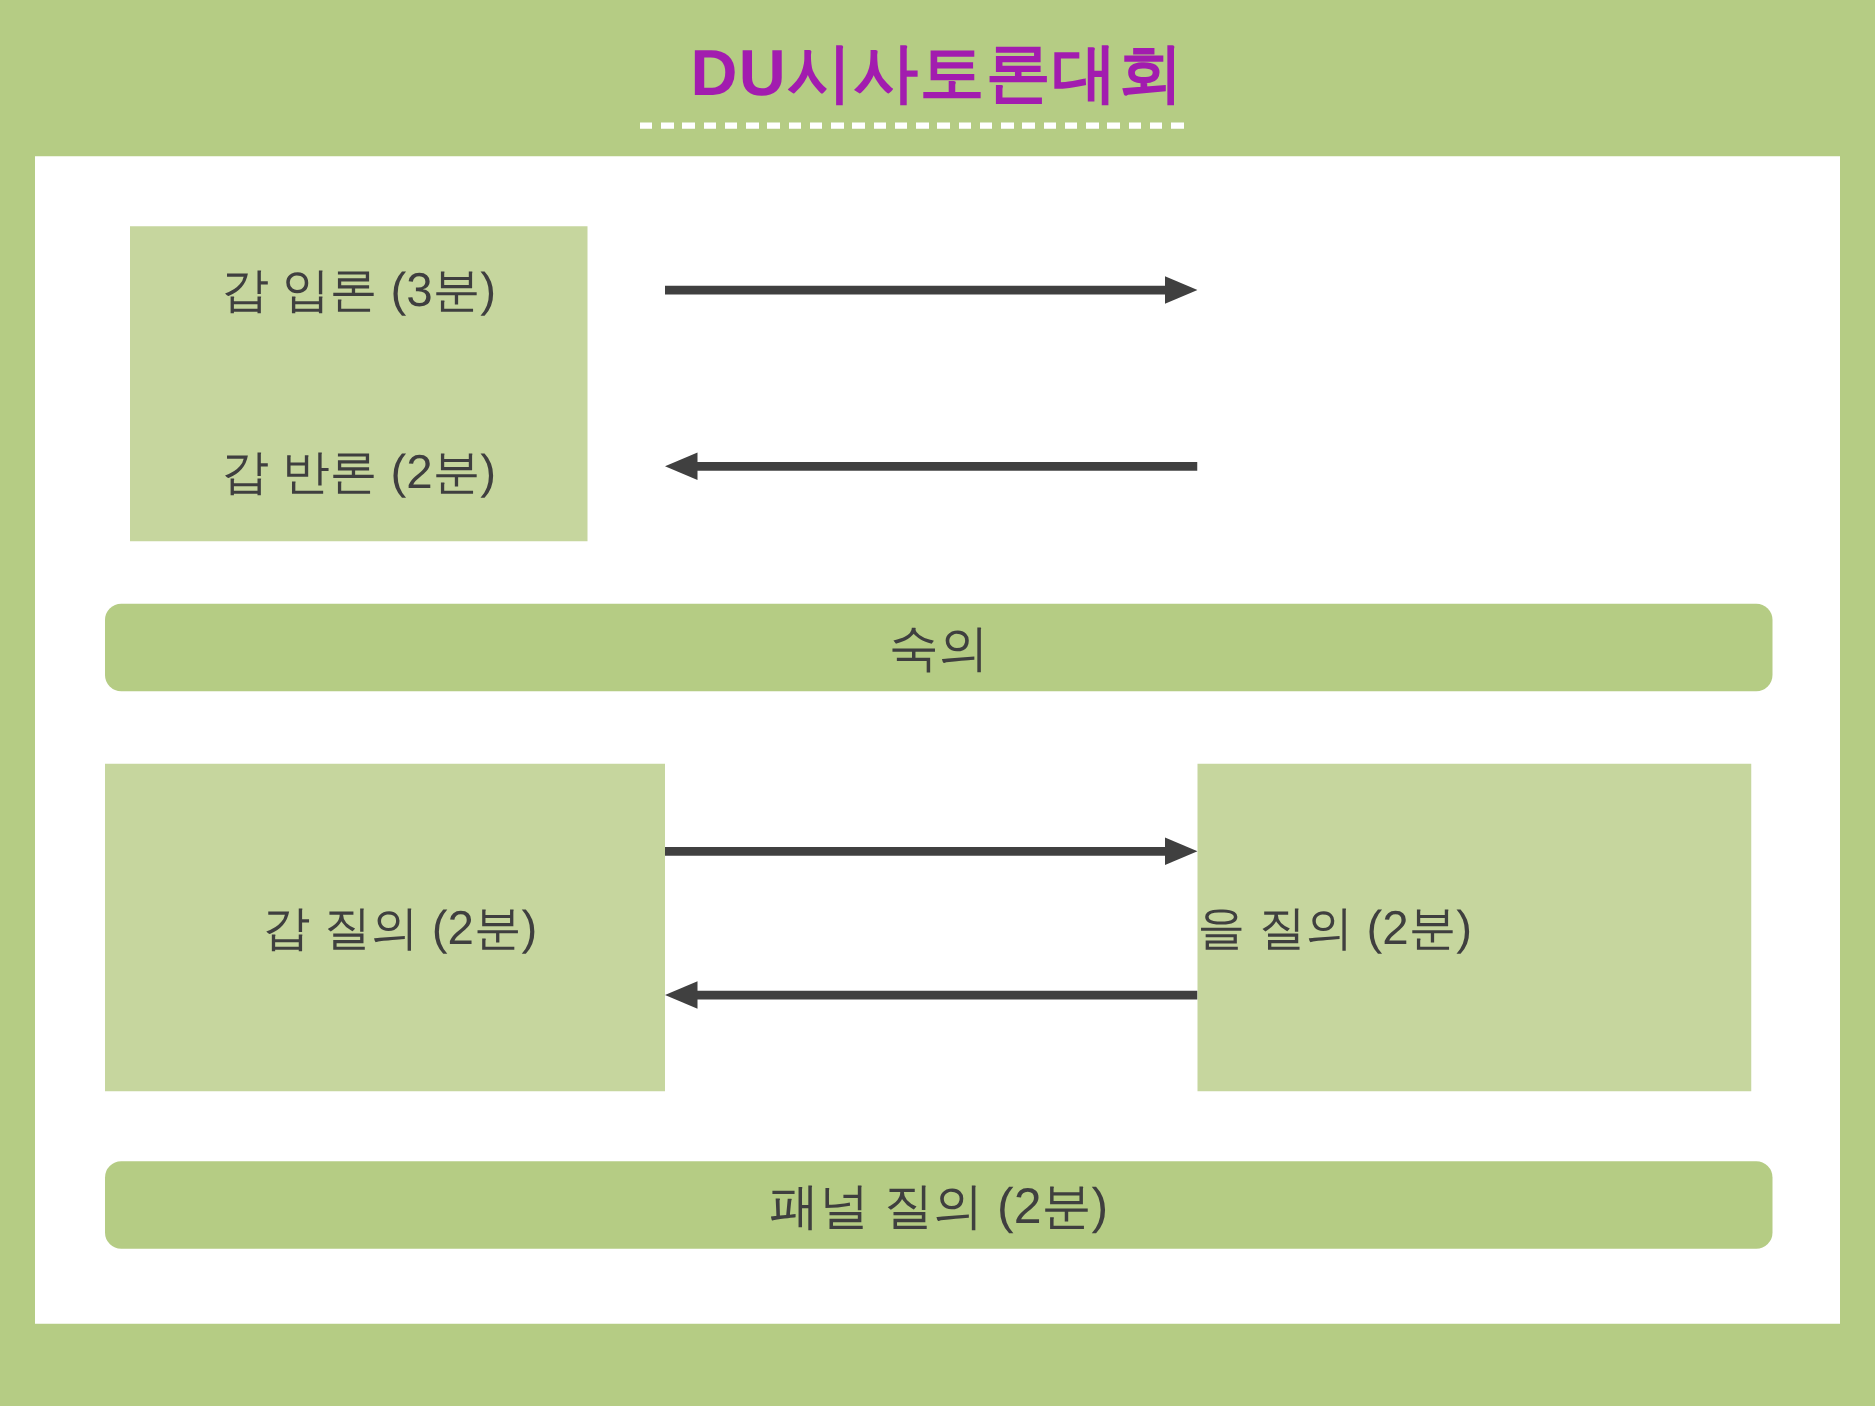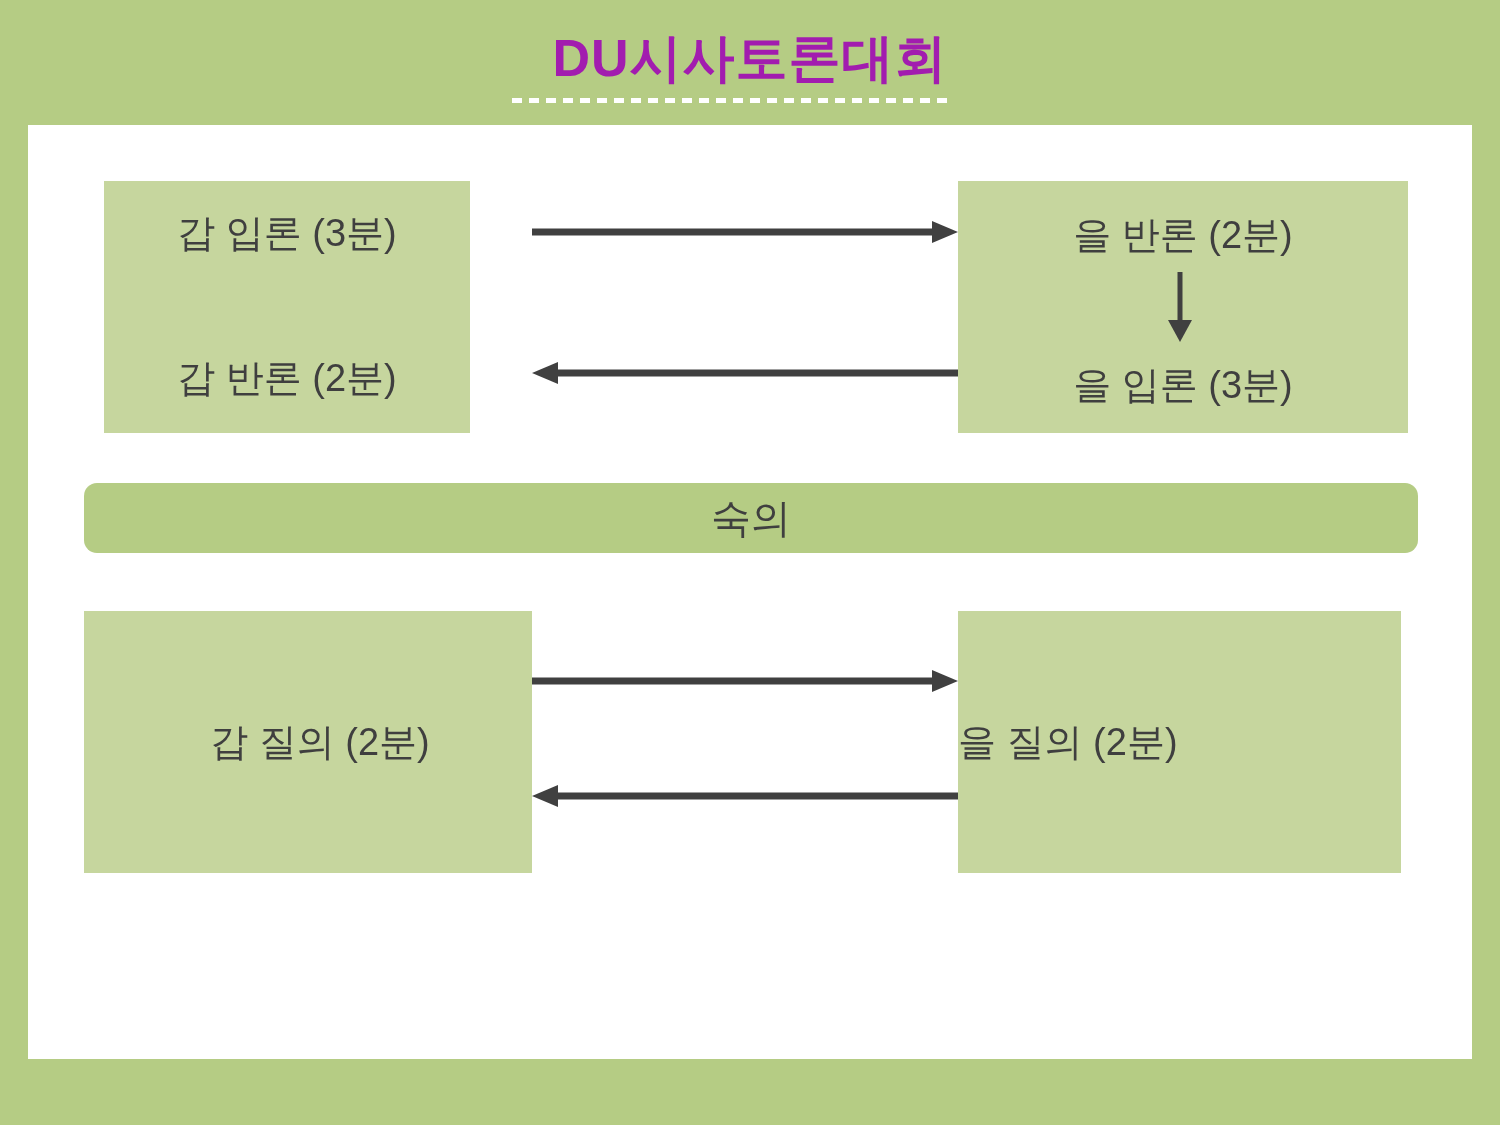--- a/index.html
+++ b/index.html
@@ -70,28 +70,20 @@
   <div class="title">DU시사토론대회</div>
   <div class="title-underline"></div>
 
   <div class="panel">
 
     <div class="box box-ul">
       <div class="box-line line-1-ul">갑 입론 (3분)</div>
       <div class="box-line line-2-ul">갑 반론 (2분)</div>
     </div>
 
-    <div class="box box-ur">
-      <div class="box-line line-1-ur">을 반론 (2분)</div>
-      <svg class="arrow arrow-down" width="30" height="70">
-        <line x1="15" y1="0" x2="15" y2="50" stroke="#404040" stroke-width="5"></line>
-        <polygon points="3,48 27,48 15,70" fill="#404040"></polygon>
-      </svg>
-      <div class="box-line line-2-ur">을 입론 (3분)</div>
-    </div>
 
     <svg class="arrow arrow-r1" width="426" height="26">
       <line x1="0" y1="13" x2="402" y2="13" stroke="#404040" stroke-width="7"></line>
       <polygon points="400,2 426,13 400,24" fill="#404040"></polygon>
     </svg>
     <svg class="arrow arrow-l1" width="426" height="26">
       <line x1="24" y1="13" x2="426" y2="13" stroke="#404040" stroke-width="7"></line>
       <polygon points="26,2 0,13 26,24" fill="#404040"></polygon>
     </svg>
 
@@ -108,15 +100,18 @@
 
     <svg class="arrow arrow-r2" width="426" height="26">
       <line x1="0" y1="13" x2="402" y2="13" stroke="#404040" stroke-width="7"></line>
       <polygon points="400,2 426,13 400,24" fill="#404040"></polygon>
     </svg>
     <svg class="arrow arrow-l2" width="426" height="26">
       <line x1="24" y1="13" x2="426" y2="13" stroke="#404040" stroke-width="7"></line>
       <polygon points="26,2 0,13 26,24" fill="#404040"></polygon>
     </svg>
 
+    <div class="bar bar-panel">
+      <span>패널 질의 (2분)</span>
+    </div>
 
   </div>
 </div>
 
 </body></html>

